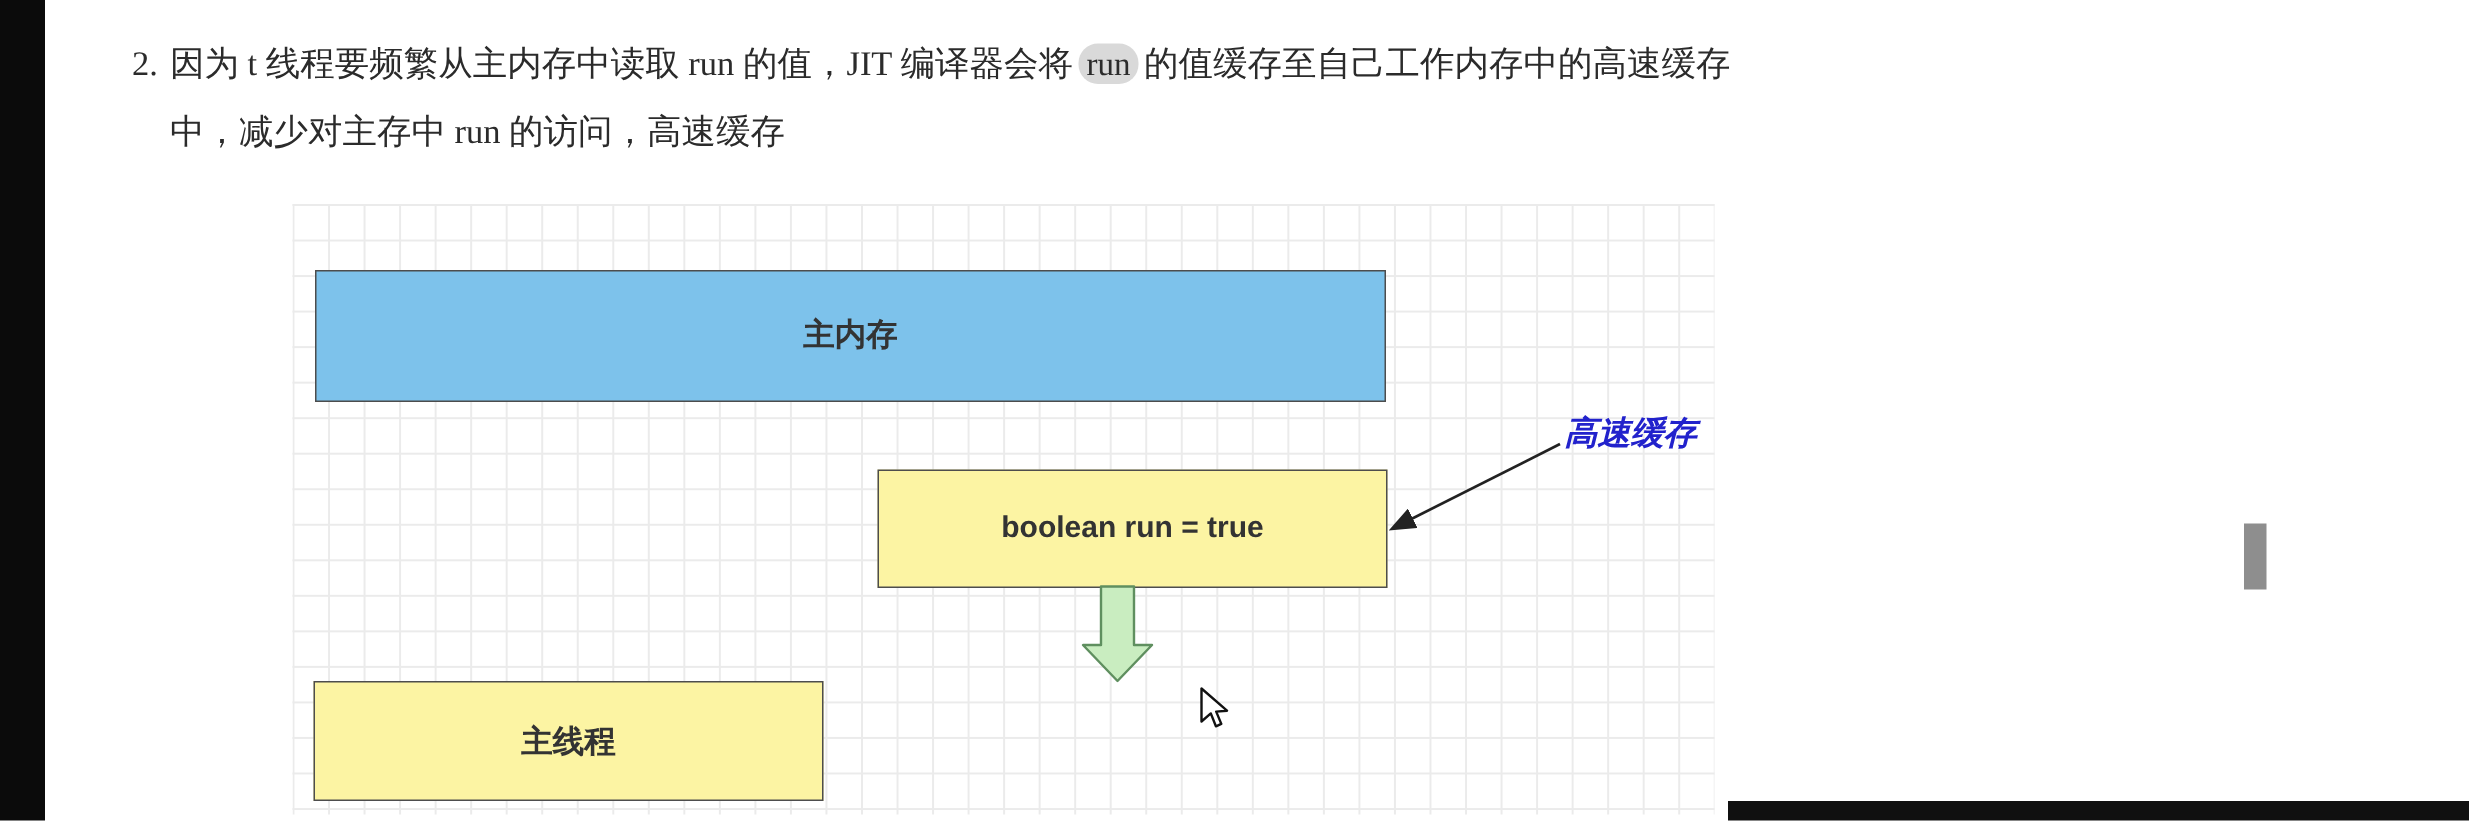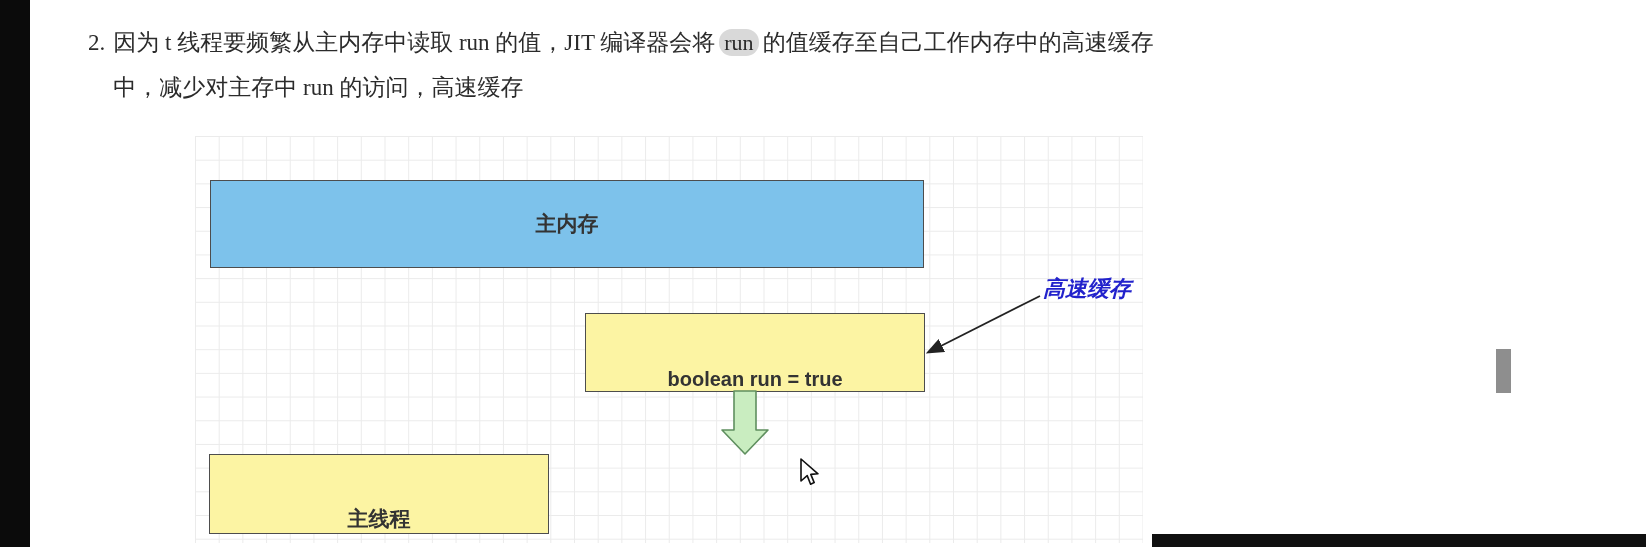--- a/index.html
+++ b/index.html
@@ -58,21 +58,21 @@
     border: 1px solid #4d4d4d;
     display: flex;
     flex-direction: column;
     align-items: center;
     justify-content: center;
     font-weight: bold;
     color: #333333;
     text-align: center;
   }
   .box.blue { background: #7dc2eb; }
-  .box.yellow { background: #fcf4a3; justify-content: flex-end; }
+  .box.yellow { background: #fcf4a3; }
   .main-memory { left: 15px; top: 44px; width: 712px; height: 86px; }
   .main-memory .title { font-size: 21px; line-height: 30px; }
   .main-memory .code-line { font-size: 20px; line-height: 27px; }
   .cache { left: 390px; top: 177px; width: 338px; height: 77px; font-size: 20px; }
   .main-thread { left: 14px; top: 318px; width: 338px; height: 78px; font-size: 21px; }
   .t-thread { left: 390px; top: 319px; width: 338px; height: 78px; font-size: 21px; }
   .annotation {
     position: absolute; left: 848px; top: 138px;
     color: #2222cc;
     font-style: italic;

